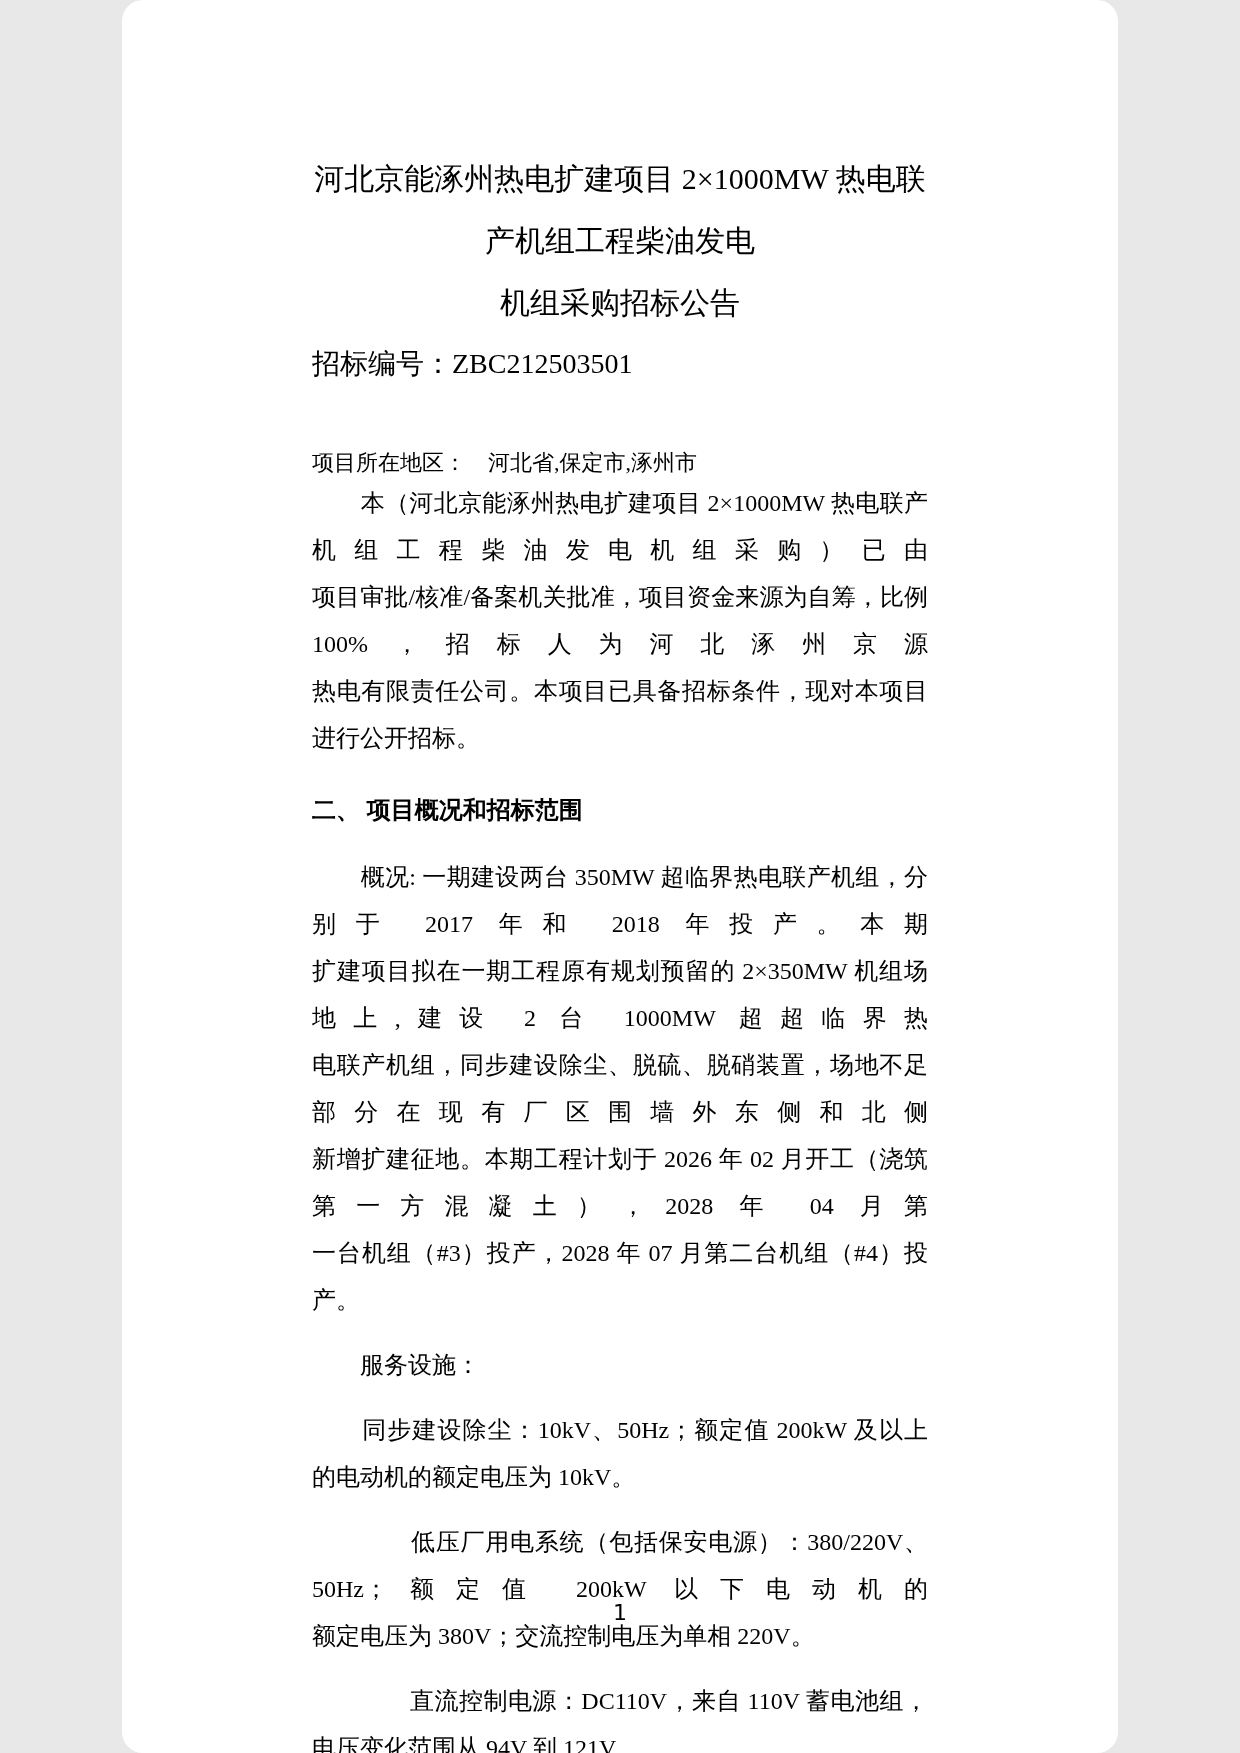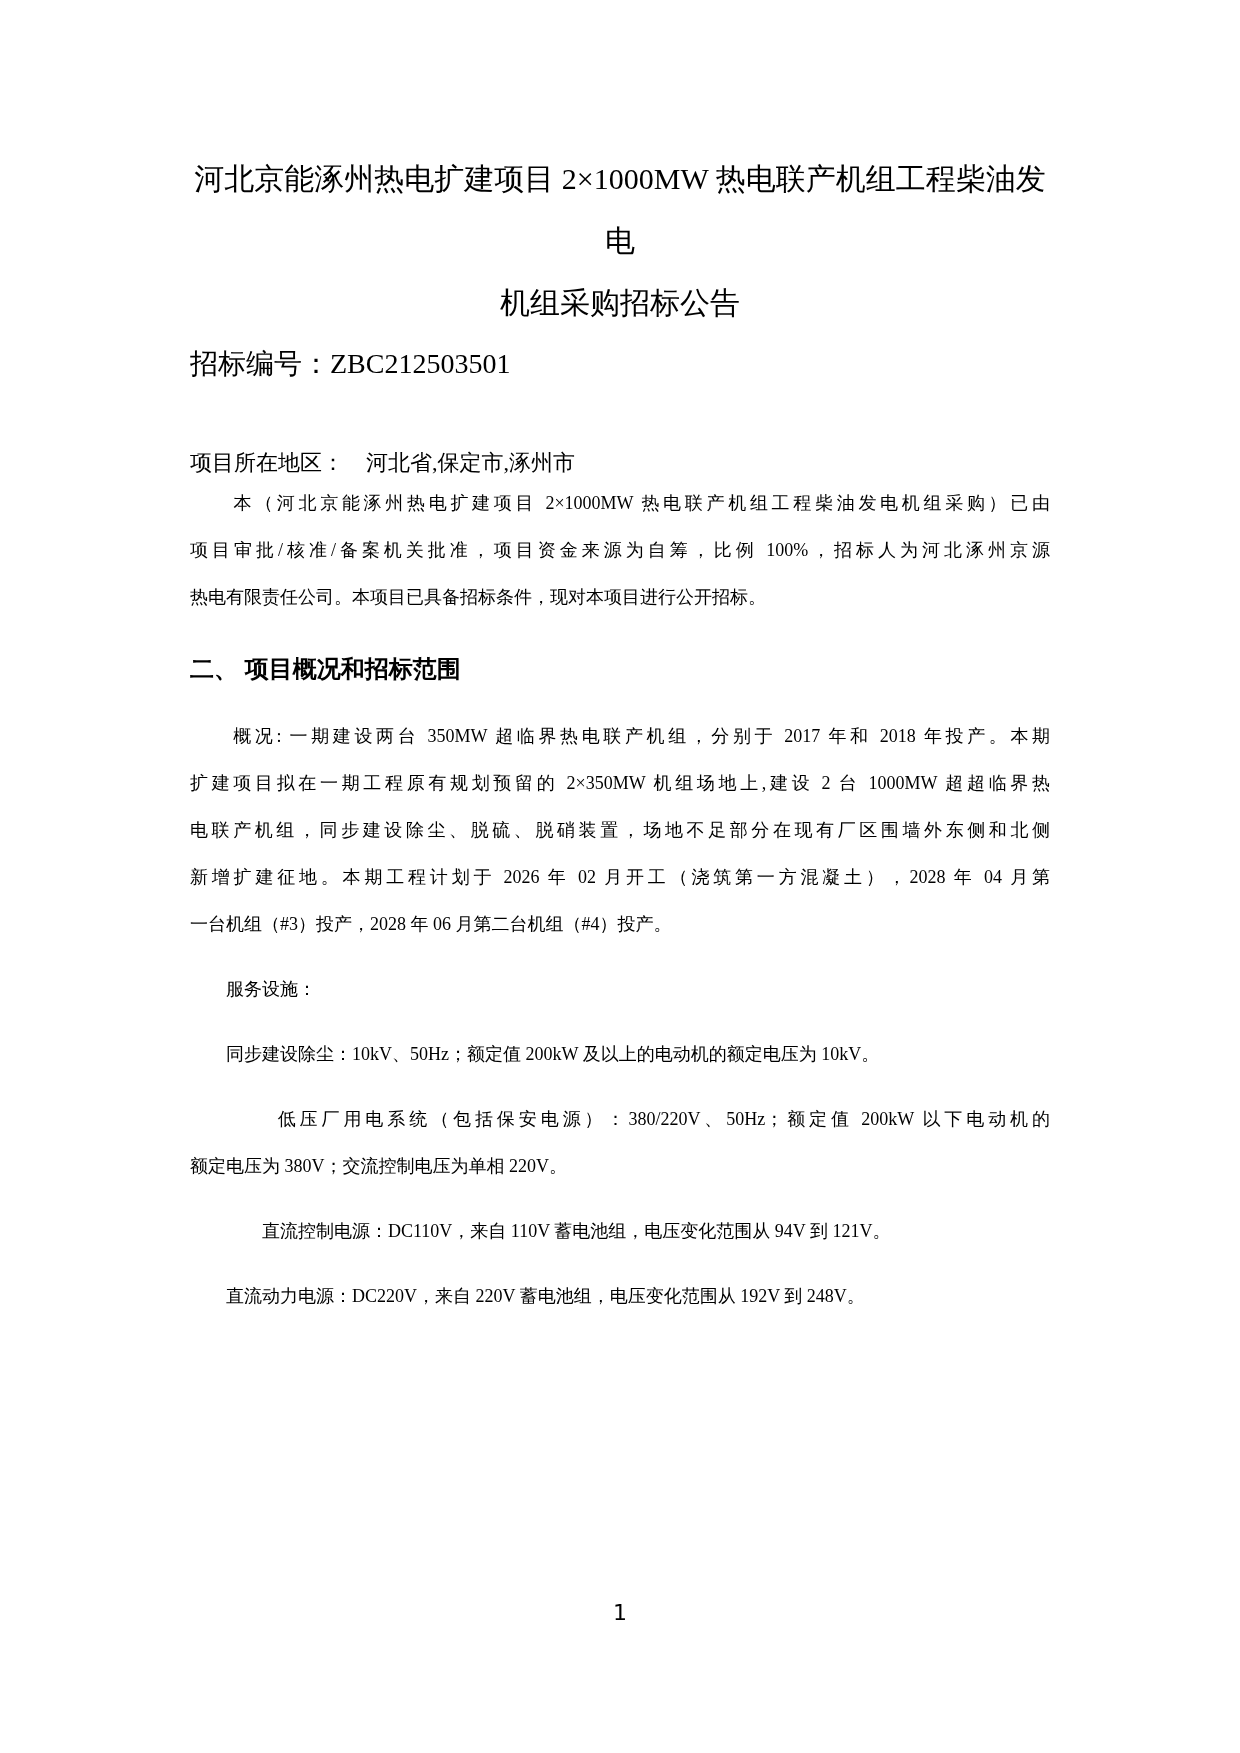--- a/index.html
+++ b/index.html
@@ -2,27 +2,28 @@
 <html><head>
 <meta charset="utf-8">
 <style>
   html, body {
     margin: 0;
     padding: 0;
     background: #e8e8e8;
   }
   .page {
     position: relative;
-    width: 1240px;
+    width: 996px;
     height: 1753px;
     margin: 0 auto;
     background: #ffffff;
     color: #000000;
     font-family: "Liberation Serif", "DejaVu Serif", serif;
     overflow: hidden;
+    border-radius: 21px;
   }
   .content {
     padding: 148px 190px 0 190px; 
   }
   .doc-title {
     font-size: 30px;
     line-height: 62px;
     text-align: center;
     font-weight: normal;
   }
@@ -44,21 +45,21 @@
   }
   .heading {
     font-family: "Liberation Sans", "DejaVu Sans", sans-serif;
     font-weight: bold;
     font-size: 24px;
     line-height: 36px;
     margin: 30px 0 26px 0;
     white-space: pre-wrap;
   }
   .para {
-    font-size: 18px;
+    font-size: 24px;
     line-height: 47px;
     margin: 0 0 18px 0;
   }
   .line {
     white-space: pre-wrap;
     text-align: justify;
     text-align-last: justify;
   }
   .line.last {
     text-align-last: left;
@@ -94,21 +95,21 @@
           <div class="line">　　本（河北京能涿州热电扩建项目 2×1000MW 热电联产机组工程柴油发电机组采购）已由</div>
           <div class="line">项目审批/核准/备案机关批准，项目资金来源为自筹，比例 100%，招标人为河北涿州京源</div>
           <div class="line last">热电有限责任公司。本项目已具备招标条件，现对本项目进行公开招标。</div>
         </div>
         <div class="heading">二、 项目概况和招标范围</div>
         <div class="para">
           <div class="line">　　概况: 一期建设两台 350MW 超临界热电联产机组，分别于 2017 年和 2018 年投产。本期</div>
           <div class="line">扩建项目拟在一期工程原有规划预留的 2×350MW 机组场地上,建设 2 台 1000MW 超超临界热</div>
           <div class="line">电联产机组，同步建设除尘、脱硫、脱硝装置，场地不足部分在现有厂区围墙外东侧和北侧</div>
           <div class="line">新增扩建征地。本期工程计划于 2026 年 02 月开工（浇筑第一方混凝土），2028 年 04 月第</div>
-          <div class="line last">一台机组（#3）投产，2028 年 06 月第二台机组（#4）投产。</div>
+          <div class="line last">一台机组（#3）投产，2028 年 07 月第二台机组（#4）投产。</div>
         </div>
         <div class="para">
           <div class="line last">　　服务设施：</div>
         </div>
         <div class="para">
           <div class="line last">　　同步建设除尘：10kV、50Hz；额定值 200kW 及以上的电动机的额定电压为 10kV。</div>
         </div>
         <div class="para">
           <div class="line">　　　　低压厂用电系统（包括保安电源）：380/220V、50Hz；额定值 200kW 以下电动机的</div>
           <div class="line last">额定电压为 380V；交流控制电压为单相 220V。</div>

